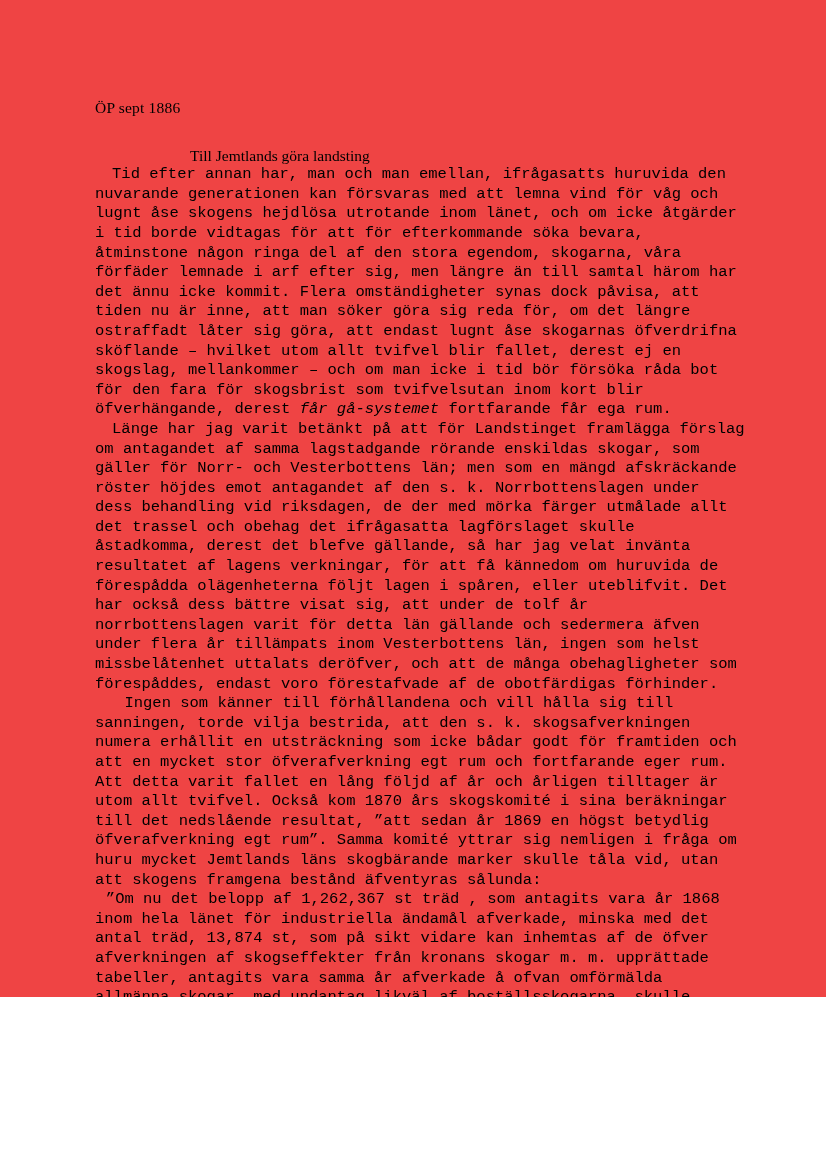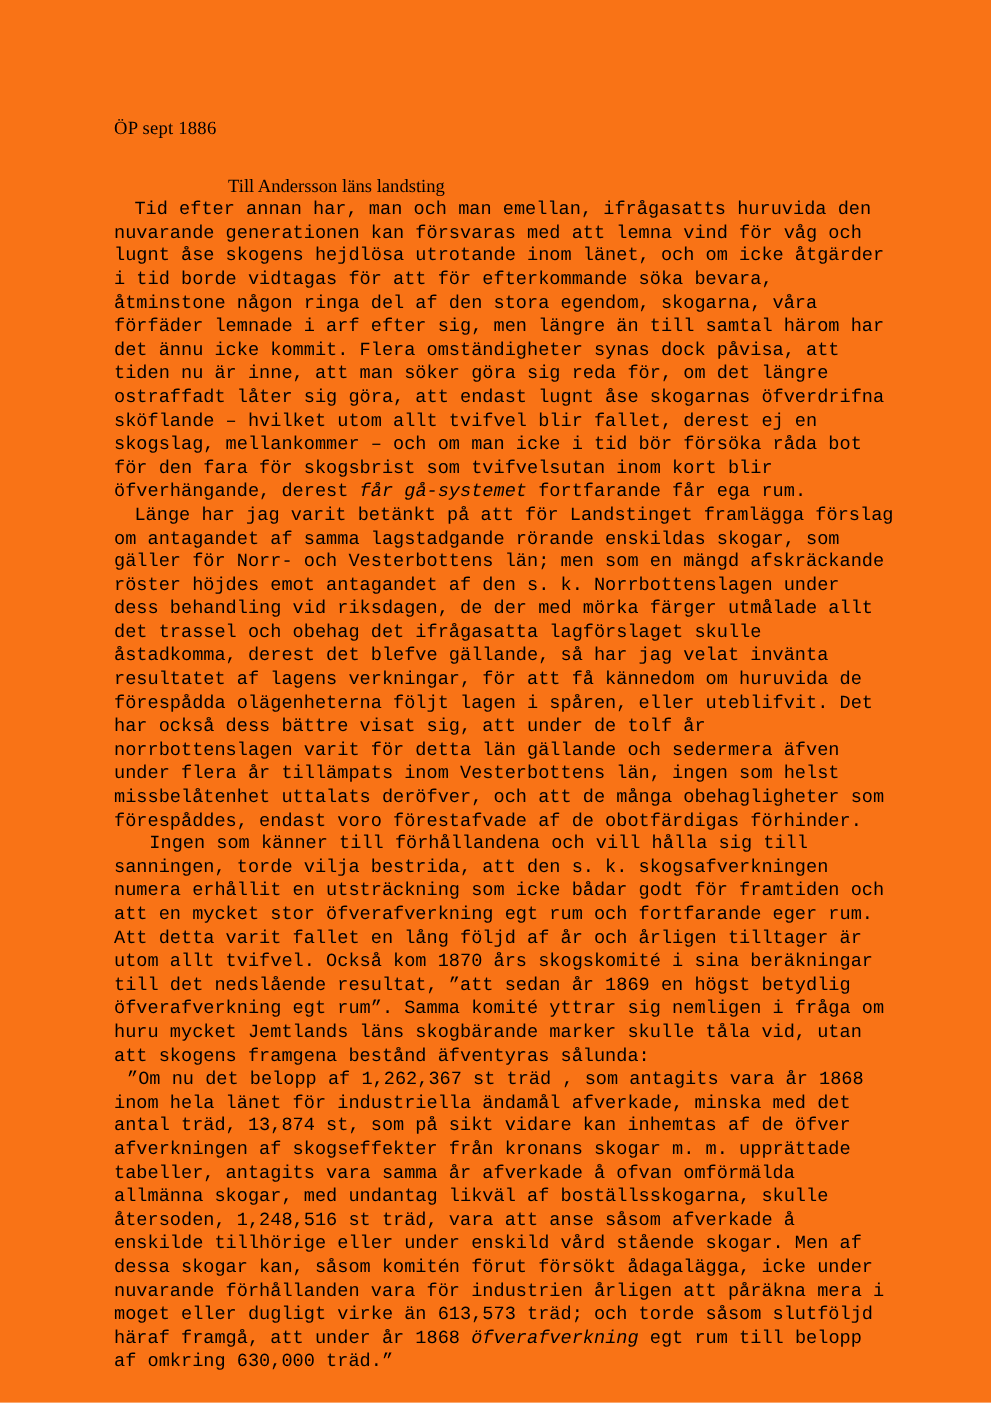--- a/index.html
+++ b/index.html
@@ -3,22 +3,22 @@
 <meta charset="utf-8">
 <style>
   html, body {
     margin: 0;
     padding: 0;
     background: #ffffff;
   }
   .page {
     position: relative;
     width: 826px;
-    height: 1169px;
-    background: #f97316;
+    height: 997px;
+    background: #ef4444;
     color: #000000;
     font-family: "Liberation Serif", "DejaVu Serif", serif;
     overflow: hidden;
   }
   .content {
     position: absolute;
     left: 95px;
     top: 98px;
     width: 650px;
     font-size: 15.5px;
@@ -60,21 +60,21 @@
 </head>
 <body>
 
 <div class="page">
   <div class="content">
 
     <div class="dateline">ÖP  sept 1886</div>
 
 
 
-    <div class="salutation">Till Andersson läns landsting</div>
+    <div class="salutation">Till Jemtlands göra landsting</div>
 
     <p class="body-par"><span>Tid efter annan har, man och man emellan, ifrågasatts huruvida den nuvarande generationen kan försvaras med att lemna vind för våg och lugnt åse skogens hejdlösa utrotande inom länet, och om icke åtgärder i tid borde vidtagas för att för efterkommande söka bevara, åtminstone någon ringa del af den stora egendom, skogarna, våra förfäder lemnade i arf efter sig, men längre än till samtal härom har det ännu icke kommit. Flera omständigheter synas dock påvisa, att tiden nu är inne, att man söker göra sig reda för, om det längre ostraffadt låter sig göra, att endast lugnt åse skogarnas öfverdrifna sköflande – hvilket utom allt tvifvel blir fallet, derest ej en skogslag, mellankommer – och om man icke i tid bör försöka råda bot för den fara för skogsbrist som tvifvelsutan inom kort blir öfverhängande, derest </span><i class="emph">får gå-systemet</i><span> fortfarande får ega rum.</span></p>
 
     <p class="body-par"><span>Länge har jag varit betänkt på att för Landstinget framlägga förslag om antagandet af samma lagstadgande rörande enskildas skogar, som gäller för Norr- och Vesterbottens län; men som en mängd afskräckande röster höjdes emot antagandet af den s. k. Norrbottenslagen under dess behandling vid riksdagen, de der med mörka färger utmålade allt det trassel och obehag det ifrågasatta lagförslaget skulle åstadkomma, derest det blefve gällande, så har jag velat invänta resultatet af lagens verkningar, för att få kännedom om huruvida de förespådda olägenheterna följt lagen i spåren, eller uteblifvit. Det har också dess bättre visat sig, att under de tolf år norrbottenslagen varit för detta län gällande och sedermera äfven under flera år tillämpats inom Vesterbottens län, ingen som helst missbelåtenhet uttalats deröfver, och att de många obehagligheter som förespåddes, endast voro förestafvade af de obotfärdigas förhinder.</span></p>
 
     <p class="body-par deep-indent"><span>Ingen som känner till förhållandena och vill hålla sig till sanningen, torde vilja bestrida, att den s. k. skogsafverkningen numera erhållit en utsträckning som icke bådar godt för framtiden och att en mycket stor öfverafverkning egt rum och fortfarande eger rum. Att detta varit fallet en lång följd af år och årligen tilltager är utom allt tvifvel. Också kom 1870 års skogskomité i sina beräkningar till det nedslående resultat, ”att sedan år 1869 en högst betydlig öfverafverkning egt rum”. Samma komité yttrar sig nemligen i fråga om huru mycket Jemtlands läns skogbärande marker skulle tåla vid, utan att skogens framgena bestånd äfventyras sålunda:</span></p>
 
     <p class="body-par quote-par"><span>”Om nu det belopp af 1,262,367 st träd , som antagits vara år 1868 inom hela länet för industriella ändamål afverkade, minska med det antal träd, 13,874 st, som på sikt vidare kan inhemtas af de öfver afverkningen af skogseffekter från kronans skogar m. m. upprättade tabeller, antagits vara samma år afverkade å ofvan omförmälda allmänna skogar, med undantag likväl af boställsskogarna, skulle återsoden, 1,248,516 st träd, vara att anse såsom afverkade å enskilde tillhörige eller under enskild vård stående skogar. Men af dessa skogar kan, såsom komitén förut försökt ådagalägga, icke under nuvarande förhållanden vara för industrien årligen att påräkna mera i moget eller dugligt virke än 613,573 träd; och torde såsom slutföljd häraf framgå, att under år 1868 </span><i class="emph">öfverafverkning</i><span> egt rum till belopp af omkring 630,000 träd.”</span></p>
 
 

